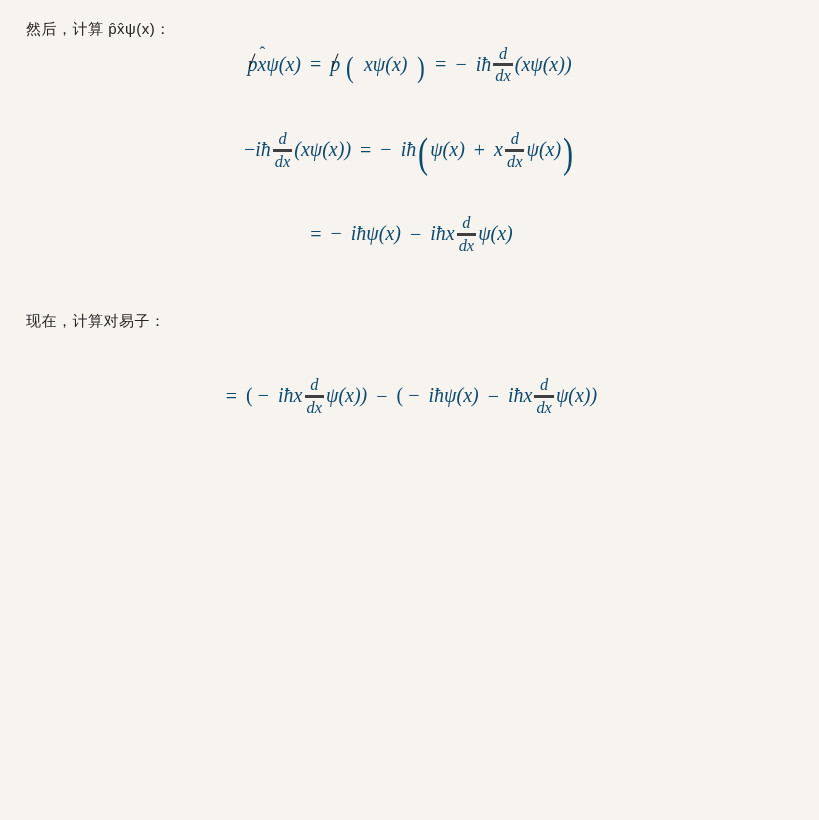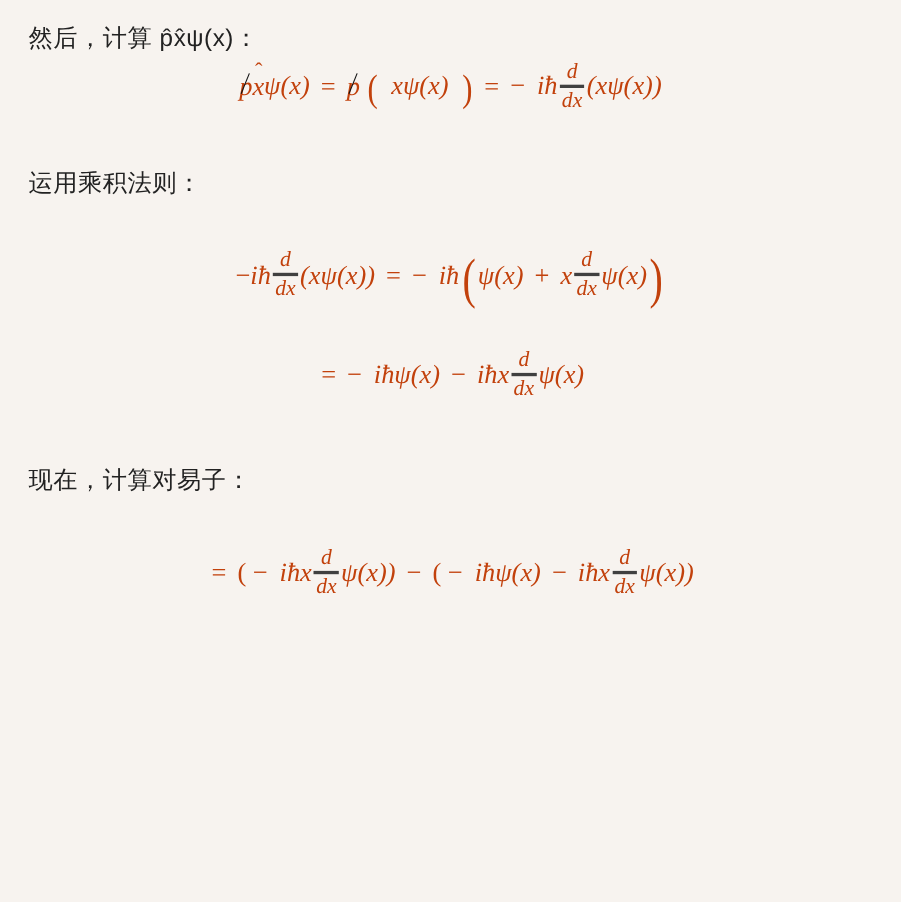--- a/index.html
+++ b/index.html
@@ -16,31 +16,31 @@
   }
   .page {
     position: relative;
     width: 819px;
     height: 820px;
     box-sizing: border-box;
     padding: 18px 26px 10px 26px;
   }
   .para {
     font-family: "Liberation Sans", sans-serif;
-    font-size: 22px;
+    font-size: 15px;
     line-height: 1.5;
     color: #222;
     margin: 0 0 6px 0;
     letter-spacing: 0.5px;
   }
   .eq {
     text-align: center;
     font-family: "Liberation Serif", serif;
-    font-size: 24px;
-    color: #c2410c;
+    font-size: 20px;
+    color: #0c4a6e;
     white-space: nowrap;
   }
   .eq i, .mi {
     font-style: italic;
   }
   .op {
     padding: 0 4px;
   }
   .frac {
     display: inline-block;
@@ -132,21 +132,20 @@
     <span class="op">=</span>
     <span class="slashop">p</span>
     <span class="medparen">(</span>
     <i> xψ(x) </i>
     <span class="medparen">)</span>
     <span class="op">=</span>
     <span>−</span>
     <i> iħ</i><span class="frac"><span class="num">d</span><span class="den">dx</span></span><i>(xψ(x))</i>
   </div>
 
-  <p class="para r2">运用乘积法则：</p>
 
   <div class="eq r3">
     <span>−</span><i>iħ</i><span class="frac"><span class="num">d</span><span class="den">dx</span></span><i>(xψ(x))</i>
     <span class="op">=</span>
     <span>−</span>
     <i> iħ</i><span class="bigparen">(</span><i>ψ(x)</i>
     <span class="op">+</span>
     <i>x</i><span class="frac"><span class="num">d</span><span class="den">dx</span></span><i>ψ(x)</i><span class="bigparen">)</span>
   </div>
 

